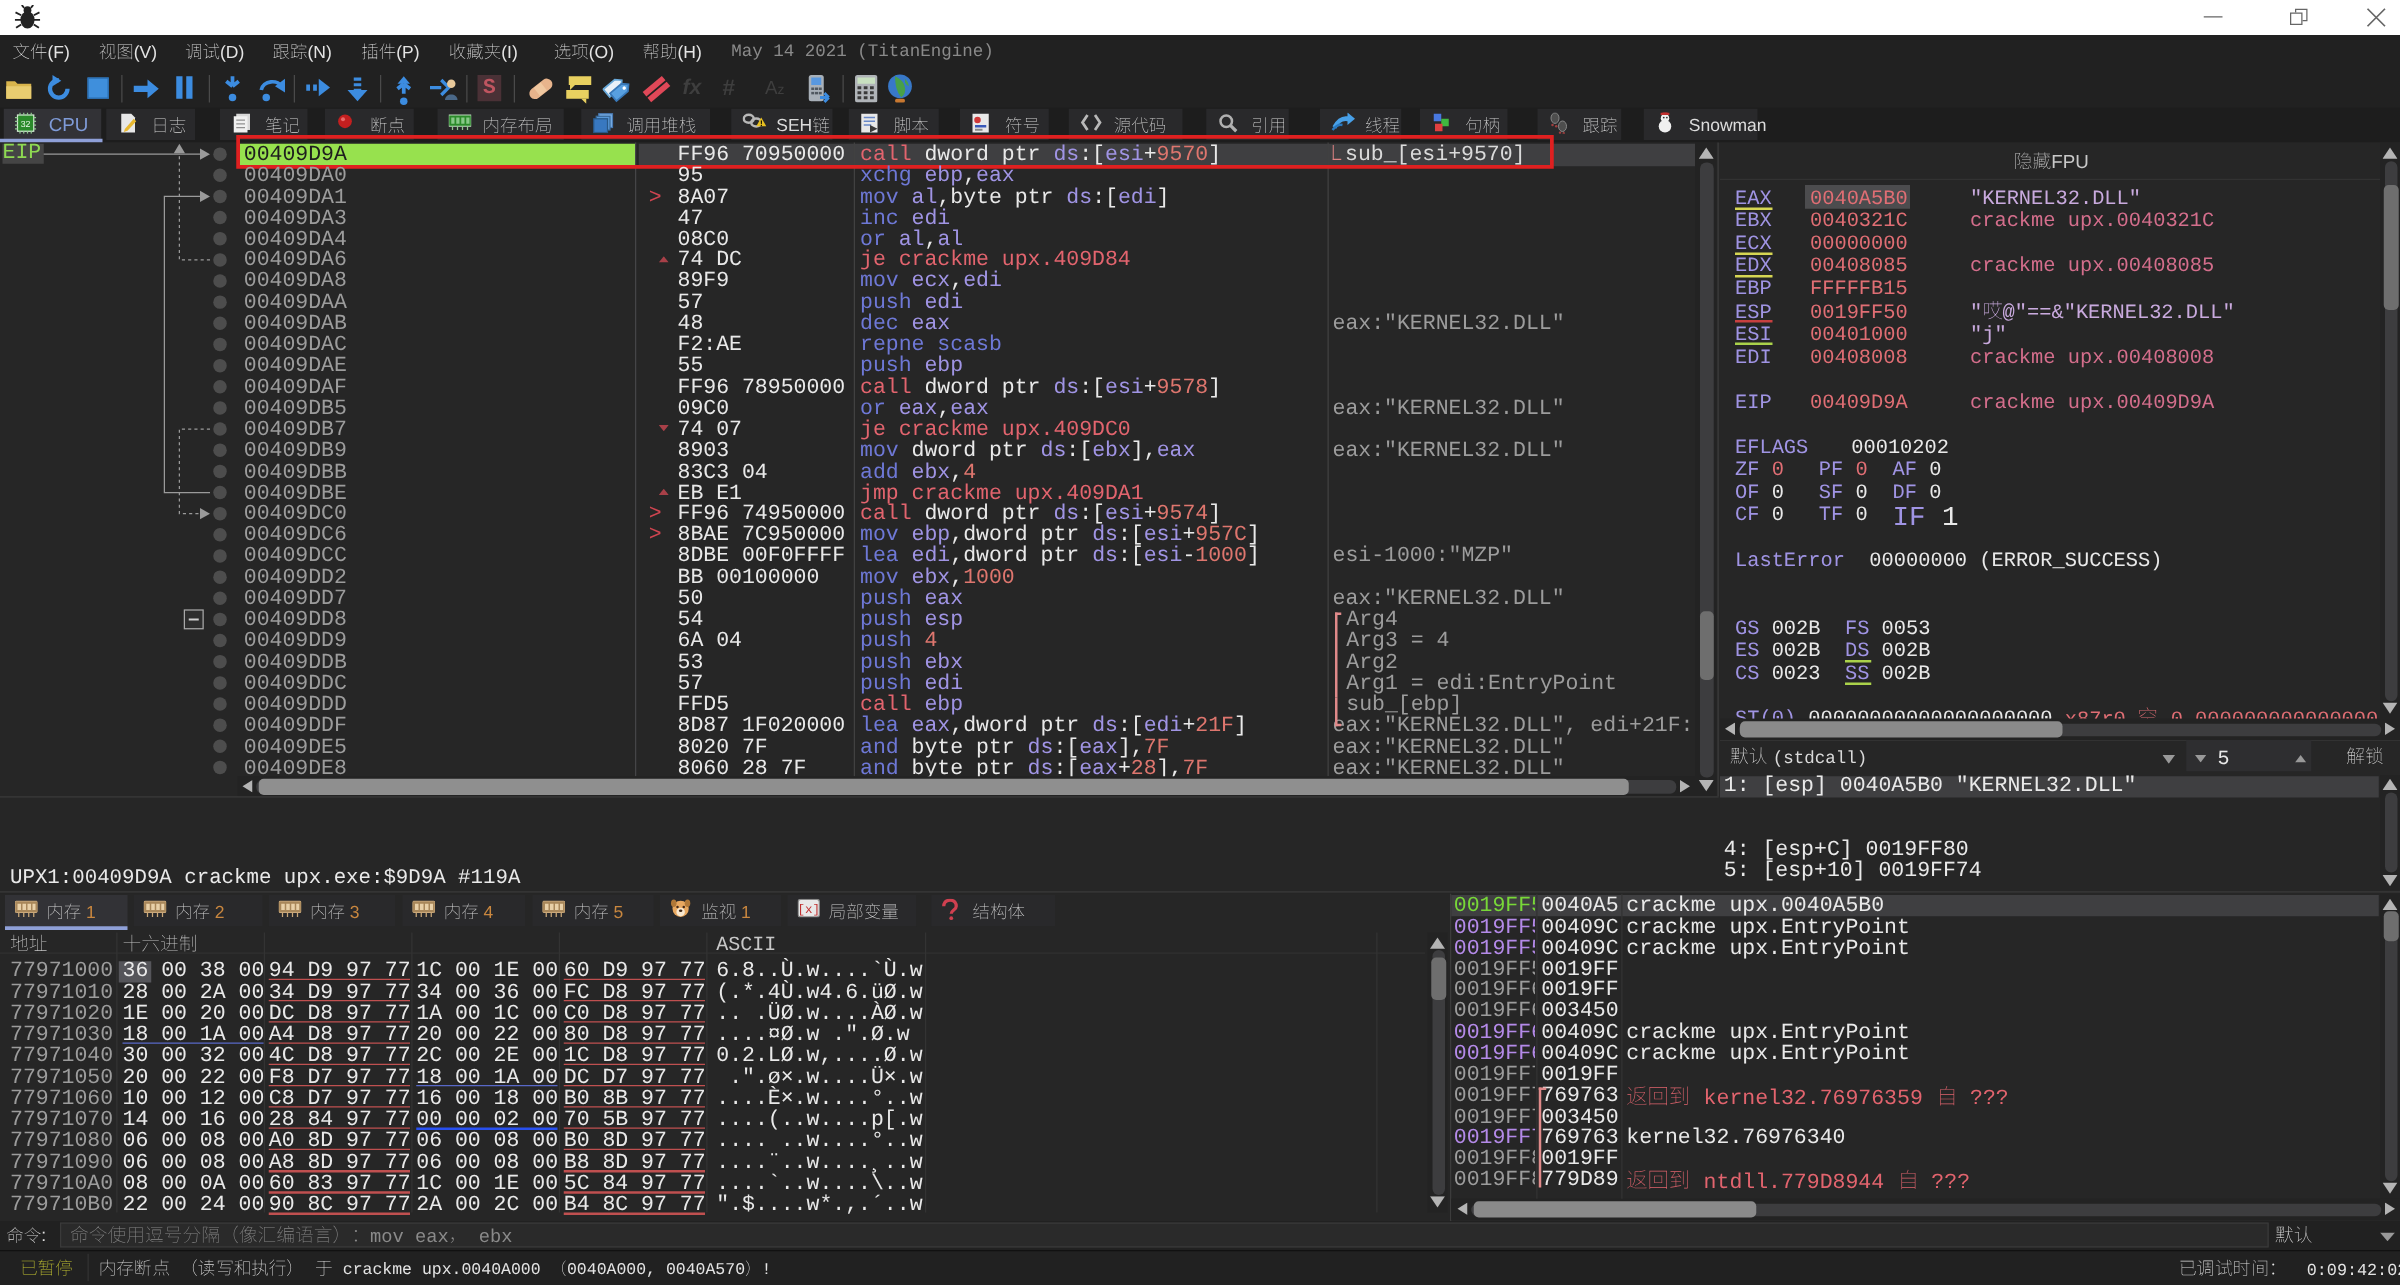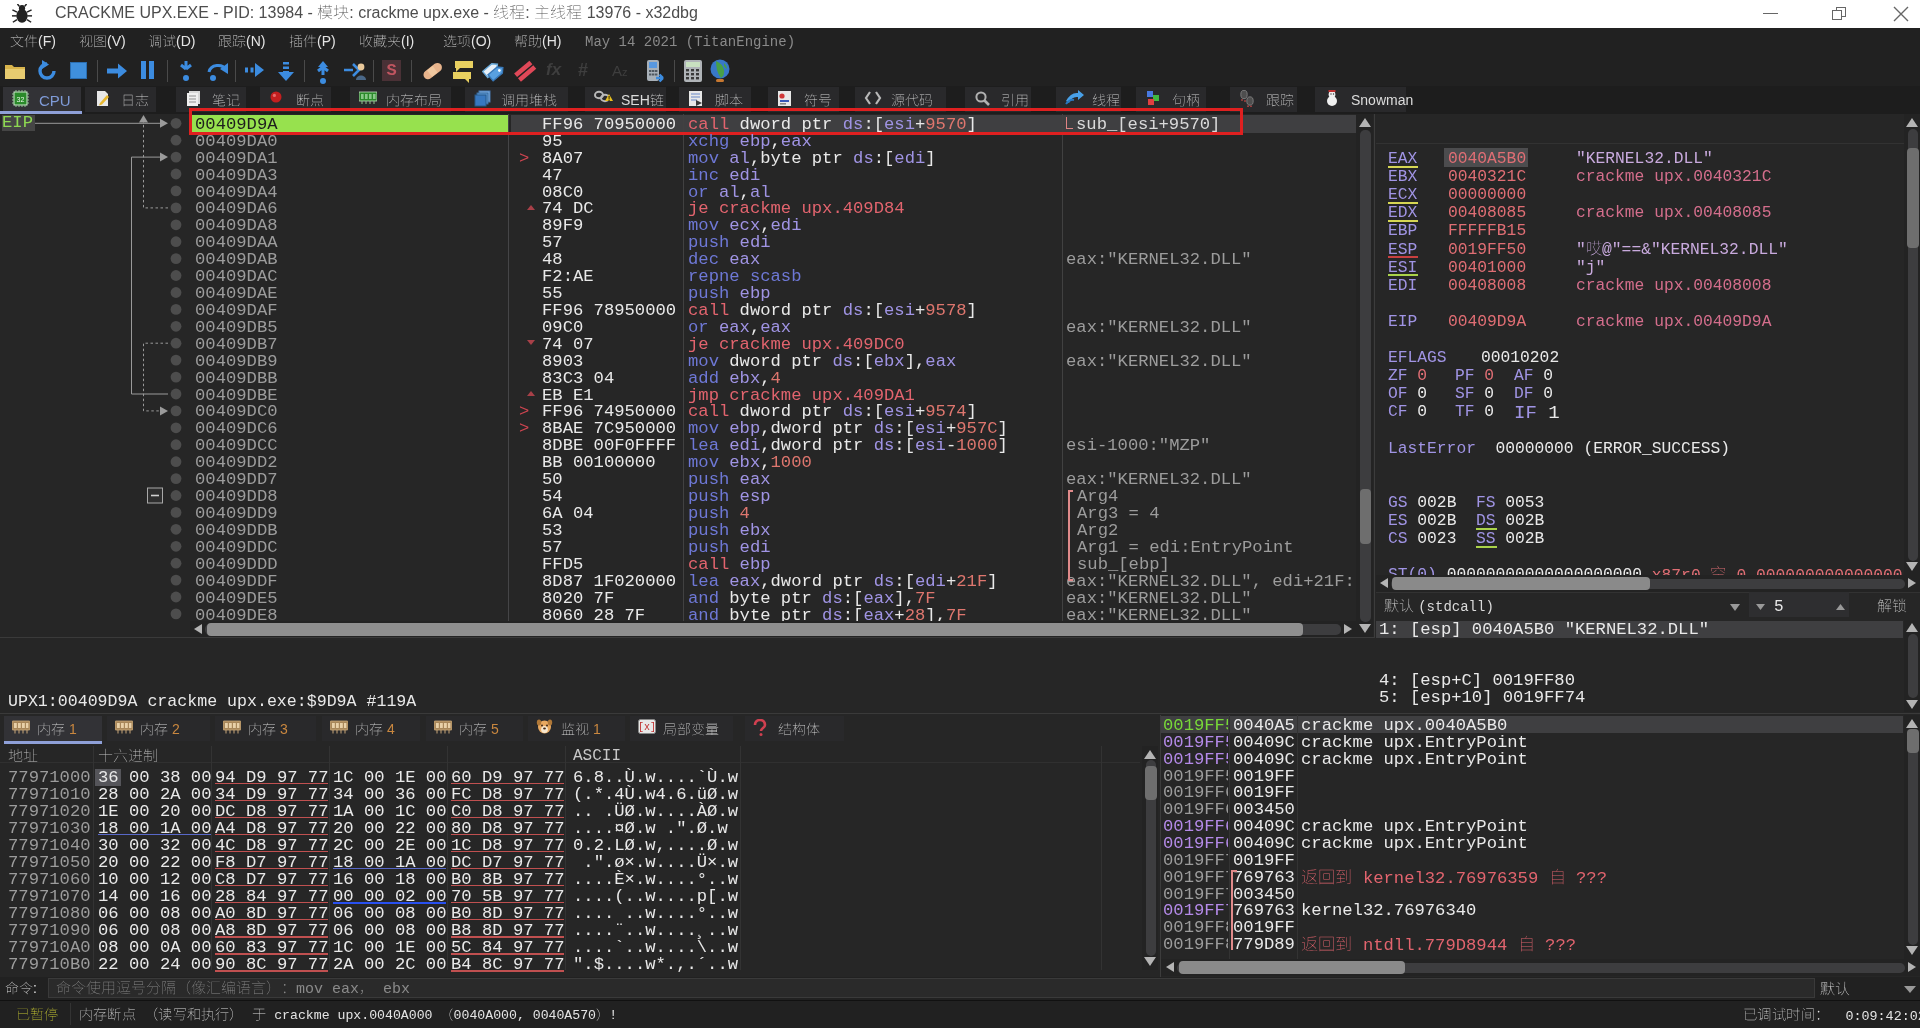--- a/index.html
+++ b/index.html
@@ -127,35 +127,20 @@
             <path d="M6.3 13 L1 13"></path>
             <path d="M6.5 17 L2 20"></path>
 <path d="M17.5 9 L22.5 6.5"></path>
             <path d="M17.7 13 L23 13"></path>
             <path d="M17.5 17 L22 20"></path>
 <path d="M9 2.5 L7 0"></path>
             <path d="M15 2.5 L17 0"></path>
           </g>
         </g>
       </svg>
-      <div class="abs" style="left:55px;top:4px;font-size:16px;color:#4d4d4d">CRACKME UPX.EXE - PID: 13984 - <svg class="cj" viewBox="0 0 1000 1000">
-          <use href="#u6A21"></use>
-        </svg><svg class="cj" viewBox="0 0 1000 1000">
-          <use href="#u5757"></use>
-        </svg>: crackme upx.exe - <svg class="cj" viewBox="0 0 1000 1000">
-          <use href="#u7EBF"></use>
-        </svg><svg class="cj" viewBox="0 0 1000 1000">
-          <use href="#u7A0B"></use>
-        </svg>: <svg class="cj" viewBox="0 0 1000 1000">
-          <use href="#u4E3B"></use>
-        </svg><svg class="cj" viewBox="0 0 1000 1000">
-          <use href="#u7EBF"></use>
-        </svg><svg class="cj" viewBox="0 0 1000 1000">
-          <use href="#u7A0B"></use>
-        </svg> 13976 - x32dbg</div>
       <div class="abs" style="left:1763px;top:13px;width:15px;height:1.4px;background:#666"></div>
       <div class="abs" style="left:1836px;top:7px;width:10px;height:10px;border:1.4px solid #666;background:#fff"></div>
       <div class="abs" style="left:1832px;top:10px;width:10px;height:10px;border:1.4px solid #666;background:#fff"></div>
       <svg class="abs" style="left:1893px;top:6px" width="16" height="16">
         <path d="M1 1 L15 15 M15 1 L1 15" stroke="#666" stroke-width="1.4"></path>
       </svg>
     </div>
     <div class="abs" style="left:0;top:28px;width:1920px;height:28px;background:#212121"></div>
     <div class="abs" style="left:10px;top:33px;font-size:14px;color:#e4e4e4"><svg class="cj" viewBox="0 0 1000 1000">
         <use href="#u6587"></use>
@@ -568,20 +553,25 @@
     <div class="groove" style="left:1360px;top:130px;width:10.5px;height:492px"></div>
     <svg class="abs" style="left:1359px;top:117px" width="12" height="11">
       <path d="M0 10 L12 10 L6 1 Z" fill="#b4b4b4"></path>
     </svg>
     <svg class="abs" style="left:1359px;top:624px" width="12" height="11">
       <path d="M0 0 L12 0 L6 9 Z" fill="#b4b4b4"></path>
     </svg>
     <div class="sb-thumb" style="left:1359.5px;top:489px;width:11.5px;height:55px;background:#6e6e6e"></div>
     <div class="vline" style="left:1374px;top:114px;height:523px;background:#3c3c3c"></div>
     <div class="abs" style="left:1376px;top:114px;width:544px;height:523px;background:#262626"></div>
+    <div class="abs" style="left:1376px;top:121px;width:530px;text-align:center;font-size:15px;color:#c8c8c8"><svg class="cj" viewBox="0 0 1000 1000">
+        <use href="#u9690"></use>
+      </svg><svg class="cj" viewBox="0 0 1000 1000">
+        <use href="#u85CF"></use>
+      </svg>FPU</div>
     <div class="hline" style="left:1376px;top:143px;width:544px;background:#323232"></div>
     <div class="abs" style="left:1444px;top:148.0px;width:84px;height:19px;background:#4c4c4e"></div>
     <div class="abs mono rg" style="left:1388px;top:149.0px;font-size:16.3px">EAX</div>
     <div class="abs" style="left:1388px;top:165.5px;width:30px;height:2px;background:#d6d653"></div>
     <div class="abs mono rv" style="left:1448px;top:149.0px;font-size:16.3px">0040A5B0</div>
     <div class="abs mono" style="left:1576px;top:149.0px;font-size:16.3px"><span class="st">"KERNEL32.DLL"</span></div>
     <div class="abs mono rg" style="left:1388px;top:167.1px;font-size:16.3px">EBX</div>
     <div class="abs mono rv" style="left:1448px;top:167.1px;font-size:16.3px">0040321C</div>
     <div class="abs mono" style="left:1576px;top:167.1px;font-size:16.3px"><span class="pk">crackme upx.0040321C</span></div>
     <div class="abs mono rg" style="left:1388px;top:185.2px;font-size:16.3px">ECX</div>
@@ -612,21 +602,21 @@
     <div class="abs mono" style="left:1388px;top:348.1px;font-size:16.3px"><span class="rg">EFLAGS</span></div>
     <div class="abs mono w" style="left:1481px;top:348.1px;font-size:16.3px">00010202</div>
     <div class="abs mono" style="left:1388px;top:366.2px;font-size:16.3px"><span class="rg">ZF</span> <span class="rv">0</span></div>
     <div class="abs mono" style="left:1455px;top:366.2px;font-size:16.3px"><span class="rg">PF</span> <span class="rv">0</span></div>
     <div class="abs mono" style="left:1514px;top:366.2px;font-size:16.3px"><span class="rg">AF</span> <span class="w">0</span></div>
     <div class="abs mono" style="left:1388px;top:384.3px;font-size:16.3px"><span class="rg">OF</span> <span class="w">0</span></div>
     <div class="abs mono" style="left:1455px;top:384.3px;font-size:16.3px"><span class="rg">SF</span> <span class="w">0</span></div>
     <div class="abs mono" style="left:1514px;top:384.3px;font-size:16.3px"><span class="rg">DF</span> <span class="w">0</span></div>
     <div class="abs mono" style="left:1388px;top:402.4px;font-size:16.3px"><span class="rg">CF</span> <span class="w">0</span></div>
     <div class="abs mono" style="left:1455px;top:402.4px;font-size:16.3px"><span class="rg">TF</span> <span class="w">0</span></div>
-    <div class="abs mono" style="left:1514px;top:402.4px;font-size:19px"><span class="rg">IF</span> <span class="w">1</span></div>
+    <div class="abs mono" style="left:1514px;top:402.4px;font-size:22px"><span class="rg">IF</span> <span class="w">1</span></div>
     <div class="abs mono" style="left:1388px;top:438.6px;font-size:16.3px"><span class="rg">LastError</span><span class="w">&nbsp;&nbsp;00000000 (ERROR_SUCCESS)</span></div>
     <div class="abs mono" style="left:1388px;top:492.9px;font-size:16.3px"><span class="rg">GS</span><span class="w"> 002B&nbsp;&nbsp;</span><span class="rg">FS</span><span class="w"> 0053</span></div>
     <div class="abs mono" style="left:1388px;top:511.0px;font-size:16.3px"><span class="rg">ES</span><span class="w"> 002B&nbsp;&nbsp;</span><span class="rg">DS</span><span class="w"> 002B</span></div>
     <div class="abs" style="left:1476.0px;top:527.5px;width:21px;height:2px;background:#aad24a"></div>
     <div class="abs mono" style="left:1388px;top:529.1px;font-size:16.3px"><span class="rg">CS</span><span class="w"> 0023&nbsp;&nbsp;</span><span class="rg">SS</span><span class="w"> 002B</span></div>
     <div class="abs" style="left:1476.0px;top:545.6px;width:21px;height:2px;background:#aad24a"></div>
     <div class="abs" style="left:1376px;top:565.3px;width:527px;height:9.7px;overflow:hidden">
       <div class="abs mono" style="left:12px;top:0;font-size:16.3px"><span class="rg">ST(0)</span><span class="w"> 00000000000000000000 </span><span class="rv">x87r0 <svg class="cj" viewBox="0 0 1000 1000">
             <use href="#u7A7A"></use>
           </svg> 0 000000000000000000000000</span></div>

